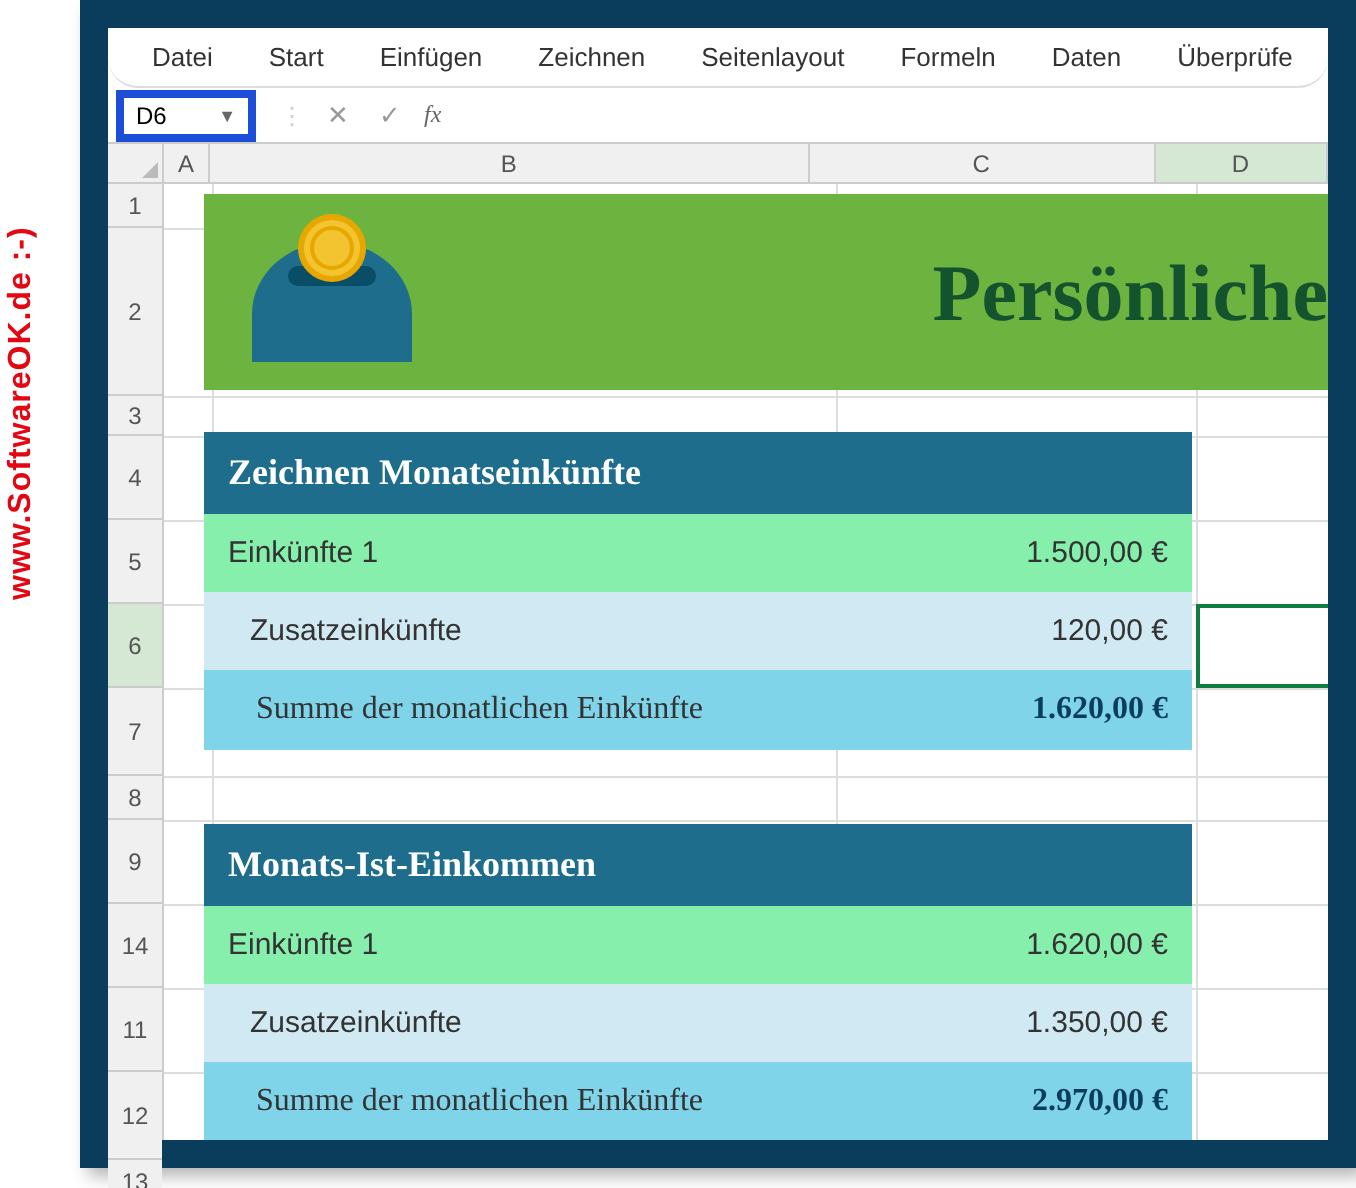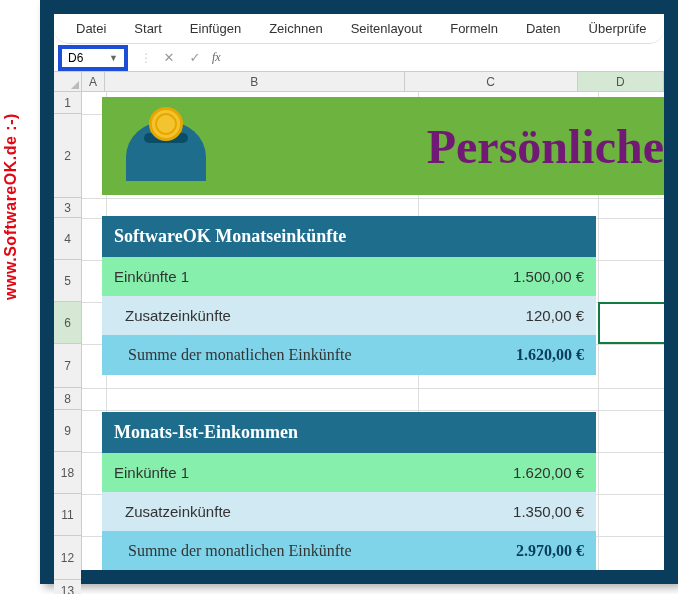--- a/index.html
+++ b/index.html
@@ -30,21 +30,21 @@
     .row-header { border-bottom: 1px solid #ccc; text-align: center; font-size: 12px; color: #555; display: flex; align-items: center; justify-content: center; background: #f0f0f0; }
     .row-header.selected { background: #d4e8d4; }
     
     .grid { position: absolute; top: 20px; left: 28px; right: 0; bottom: 0; overflow: hidden; }
     
     .banner { position: absolute; left: 20px; top: 5px; right: 0; height: 98px; background: #6cb33f; display: flex; align-items: center; }
     .coin-circle { position: absolute; left: 24px; top: 24px; width: 80px; height: 60px; background: #1e6d8c; border-radius: 50% 50% 0 0 / 60% 60% 0 0; overflow: visible; }
     .coin-slot { position: absolute; left: 50%; top: 12px; transform: translateX(-50%); width: 44px; height: 10px; background: #0a4d66; border-radius: 5px; }
     .coin { position: absolute; left: 50%; top: -14px; transform: translateX(-50%); width: 34px; height: 34px; border-radius: 50%; background: #f4c430; border: 3px solid #e6a800; }
     .coin::after { content:""; position:absolute; left:50%; top:50%; width:18px; height:18px; border:2px solid #e6a800; border-radius:50%; transform:translate(-50%,-50%); }
-    .banner-title { position: absolute; right: 0; font-family: Georgia, "Times New Roman", serif; font-weight: bold; font-size: 48px; color: #701a75; }
+    .banner-title { position: absolute; right: 0; font-family: Georgia, "Times New Roman", serif; font-weight: bold; font-size: 40px; color: #14532d; }
     
     .table1 { position: absolute; left: 20px; top: 124px; width: 494px; }
     .table2 { position: absolute; left: 20px; top: 320px; width: 494px; }
     
     .thead { background: #1e6d8c; color: #fff; font-family: Georgia, serif; font-size: 18px; font-weight: bold; padding: 10px 12px; }
     .trow { display: flex; font-size: 15px; color: #333; }
     .trow .label { flex: 1; padding: 11px 12px; }
     .trow .val { width: 180px; padding: 11px 12px; text-align: right; }
     .r-light { background: #86efac; }
     .r-lighter { background: #d0e9f2; padding-left: 11px; }
@@ -103,21 +103,21 @@
     <div class="row-headers">
       <div class="row-header" style="height:22px">1</div>
       <div class="row-header" style="height:84px">2</div>
       <div class="row-header" style="height:20px">3</div>
       <div class="row-header" style="height:42px">4</div>
       <div class="row-header" style="height:42px">5</div>
       <div class="row-header selected" style="height:42px">6</div>
       <div class="row-header" style="height:44px">7</div>
       <div class="row-header" style="height:22px">8</div>
       <div class="row-header" style="height:42px">9</div>
-      <div class="row-header" style="height:42px">18</div>
+      <div class="row-header" style="height:42px">14</div>
       <div class="row-header" style="height:42px">11</div>
       <div class="row-header" style="height:44px">12</div>
       <div class="row-header" style="height:22px">13</div>
     </div>
 
     <div class="grid">
 
       <div class="gridlines-v" style="left:24px"></div>
       <div class="gridlines-v" style="left:336px"></div>
       <div class="gridlines-v" style="left:516px"></div>
@@ -135,21 +135,21 @@
 
       <div class="banner">
         <div class="coin-circle">
           <div class="coin-slot"></div>
           <div class="coin"></div>
         </div>
         <div class="banner-title">Persönliche</div>
       </div>
 
       <div class="table1">
-        <div class="thead">SoftwareOK Monatseinkünfte</div>
+        <div class="thead">Zeichnen Monatseinkünfte</div>
         <div class="trow r-light">
           <div class="label">Einkünfte 1</div>
           <div class="val">1.500,00 €</div>
         </div>
         <div class="trow r-lighter">
           <div class="label">Zusatzeinkünfte</div>
           <div class="val">120,00 €</div>
         </div>
         <div class="trow r-sum">
           <div class="label">Summe der monatlichen Einkünfte</div>

